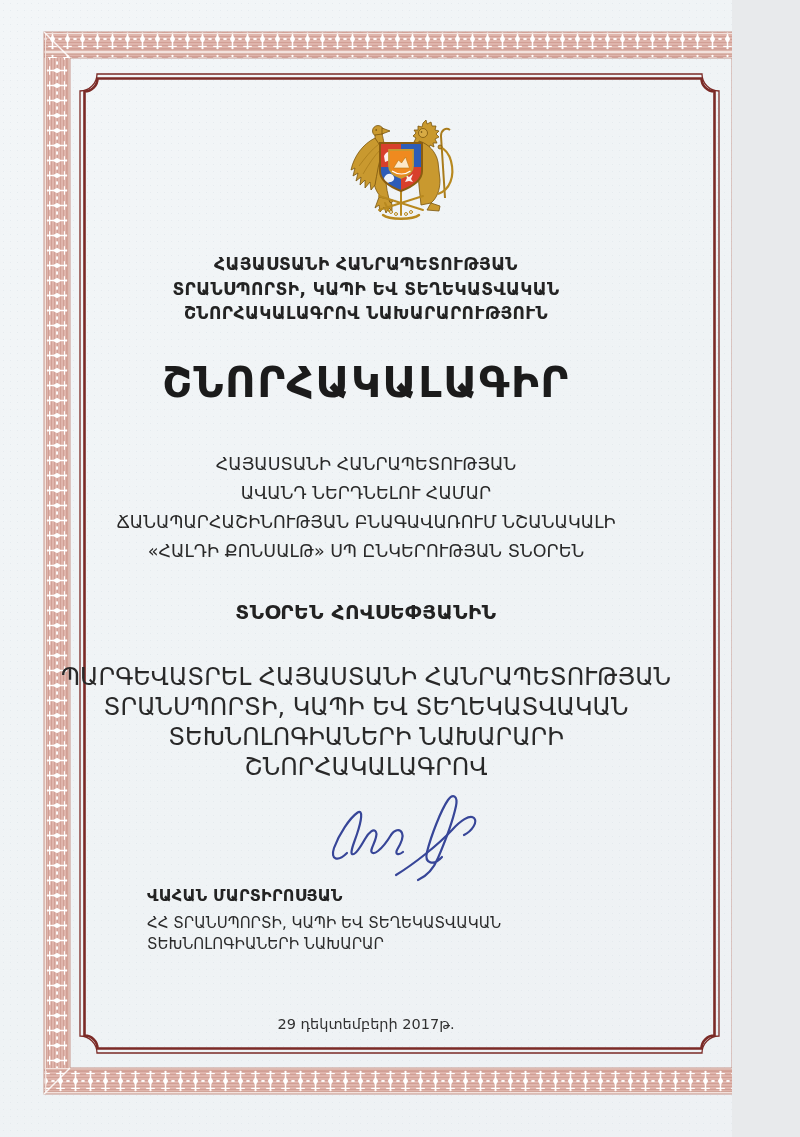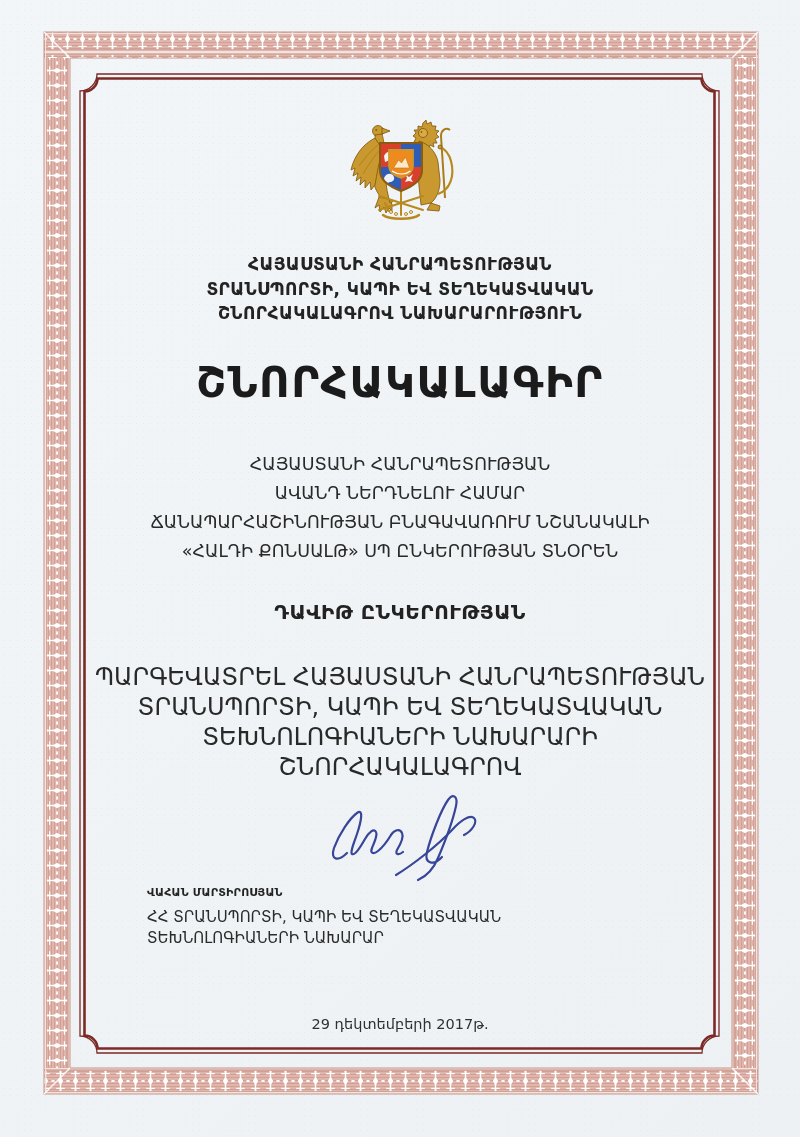--- a/index.html
+++ b/index.html
@@ -1,33 +1,33 @@
 <!DOCTYPE html>
 <html><head>
 <meta charset="utf-8">
 <style>
   html,body{margin:0;padding:0;}
   body{background:#e8eaec;font-family:"DejaVu Sans",sans-serif;}
   .page{
-    position:relative;width:800px;height:1137px;overflow:hidden;
+    position:relative;width:732px;height:1137px;overflow:hidden;
     background:
       radial-gradient(rgba(220,228,233,.55) .5px, transparent .7px),
       linear-gradient(135deg,#f3f6f8 0%,#eff3f5 55%,#eef1f4 100%);
     background-size:7px 7px,100% 100%;
     color:#262626;
   }
   .abs{position:absolute;left:0;right:0;}
   .ctr{text-align:center;}
   .ministry{top:252px;font-weight:bold;font-size:17px;line-height:24.5px;letter-spacing:.4px;color:#232323;}
   .title{top:358px;font-weight:bold;font-size:42px;letter-spacing:1.5px;color:#1b1b1b;}
   .citation{top:450px;font-size:17.5px;line-height:29px;color:#292929;}
   .recipient{top:600px;font-weight:bold;font-size:20px;letter-spacing:.5px;color:#222;}
   .award{top:662px;font-size:24px;line-height:30px;color:#292929;}
   .signer{position:absolute;left:147px;top:886px;text-align:left;}
-  .signer .name{font-weight:bold;font-size:11px;color:#232323;letter-spacing:.2px;}
+  .signer .name{font-weight:bold;font-size:16px;color:#232323;letter-spacing:.2px;}
   .signer .t{font-size:15px;line-height:20.5px;color:#2b2b2b;margin-top:8px;}
   .date{top:1016px;font-size:14.5px;color:#303030;}
   .border-svg,.emblem-svg,.sig-svg{position:absolute;display:block;}
   .border-svg{left:0;top:0;}
   .emblem-svg{left:339px;top:116px;}
   .sig-svg{left:300px;top:782px;}
   .line{display:block;}
 </style>
 </head>
 <body>
@@ -156,21 +156,21 @@
 
   <div class="abs ctr title">ՇՆՈՐՀԱԿԱԼԱԳԻՐ</div>
 
   <div class="abs ctr citation">
     <span class="line">ՀԱՅԱՍՏԱՆԻ ՀԱՆՐԱՊԵՏՈՒԹՅԱՆ</span>
     <span class="line">ԱՎԱՆԴ ՆԵՐԴՆԵԼՈՒ ՀԱՄԱՐ</span>
     <span class="line">ՃԱՆԱՊԱՐՀԱՇԻՆՈՒԹՅԱՆ ԲՆԱԳԱՎԱՌՈՒՄ ՆՇԱՆԱԿԱԼԻ</span>
     <span class="line">«ՀԱԼԴԻ ՔՈՆՍԱԼԹ» ՍՊ ԸՆԿԵՐՈՒԹՅԱՆ ՏՆՕՐԵՆ</span>
   </div>
 
-  <div class="abs ctr recipient">ԴԱՎԻԹ ԸՆԿԵՐՈՒԹՅԱՆ</div>
+  <div class="abs ctr recipient">ՏՆՕՐԵՆ ՀՈՎՍԵՓՅԱՆԻՆ</div>
 
   <div class="abs ctr award">
     <span class="line">ՊԱՐԳԵՎԱՏՐԵԼ ՀԱՅԱՍՏԱՆԻ ՀԱՆՐԱՊԵՏՈՒԹՅԱՆ</span>
     <span class="line">ՏՐԱՆՍՊՈՐՏԻ, ԿԱՊԻ ԵՎ ՏԵՂԵԿԱՏՎԱԿԱՆ</span>
     <span class="line">ՏԵԽՆՈԼՈԳԻԱՆԵՐԻ ՆԱԽԱՐԱՐԻ</span>
     <span class="line">ՇՆՈՐՀԱԿԱԼԱԳՐՈՎ</span>
   </div>
 
   <svg class="sig-svg" width="200" height="100" viewBox="0 0 200 100">
     <g fill="none" stroke="#2e3d94" stroke-width="2.2" stroke-linecap="round" opacity="0.95">

